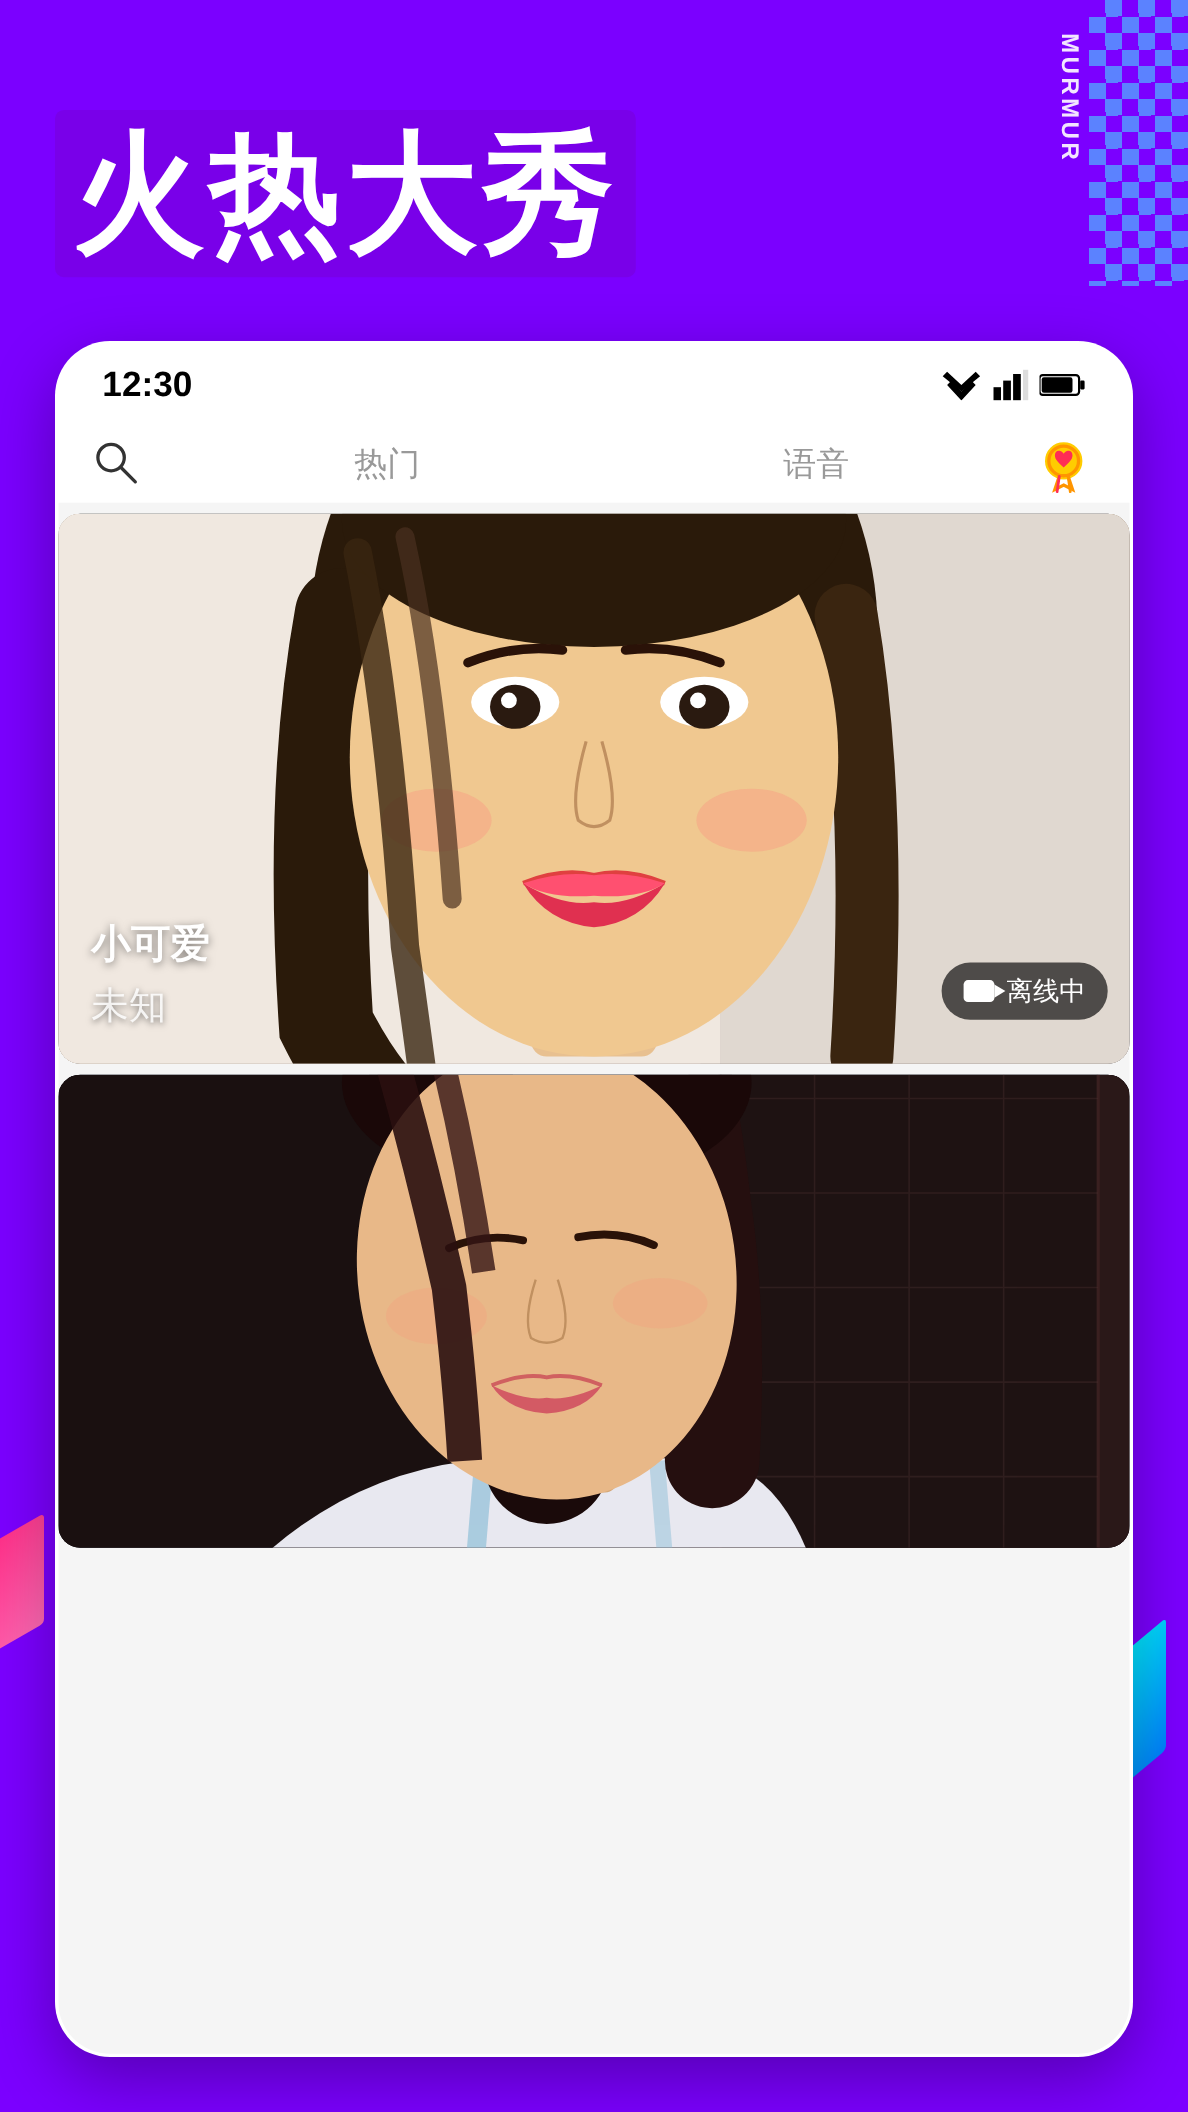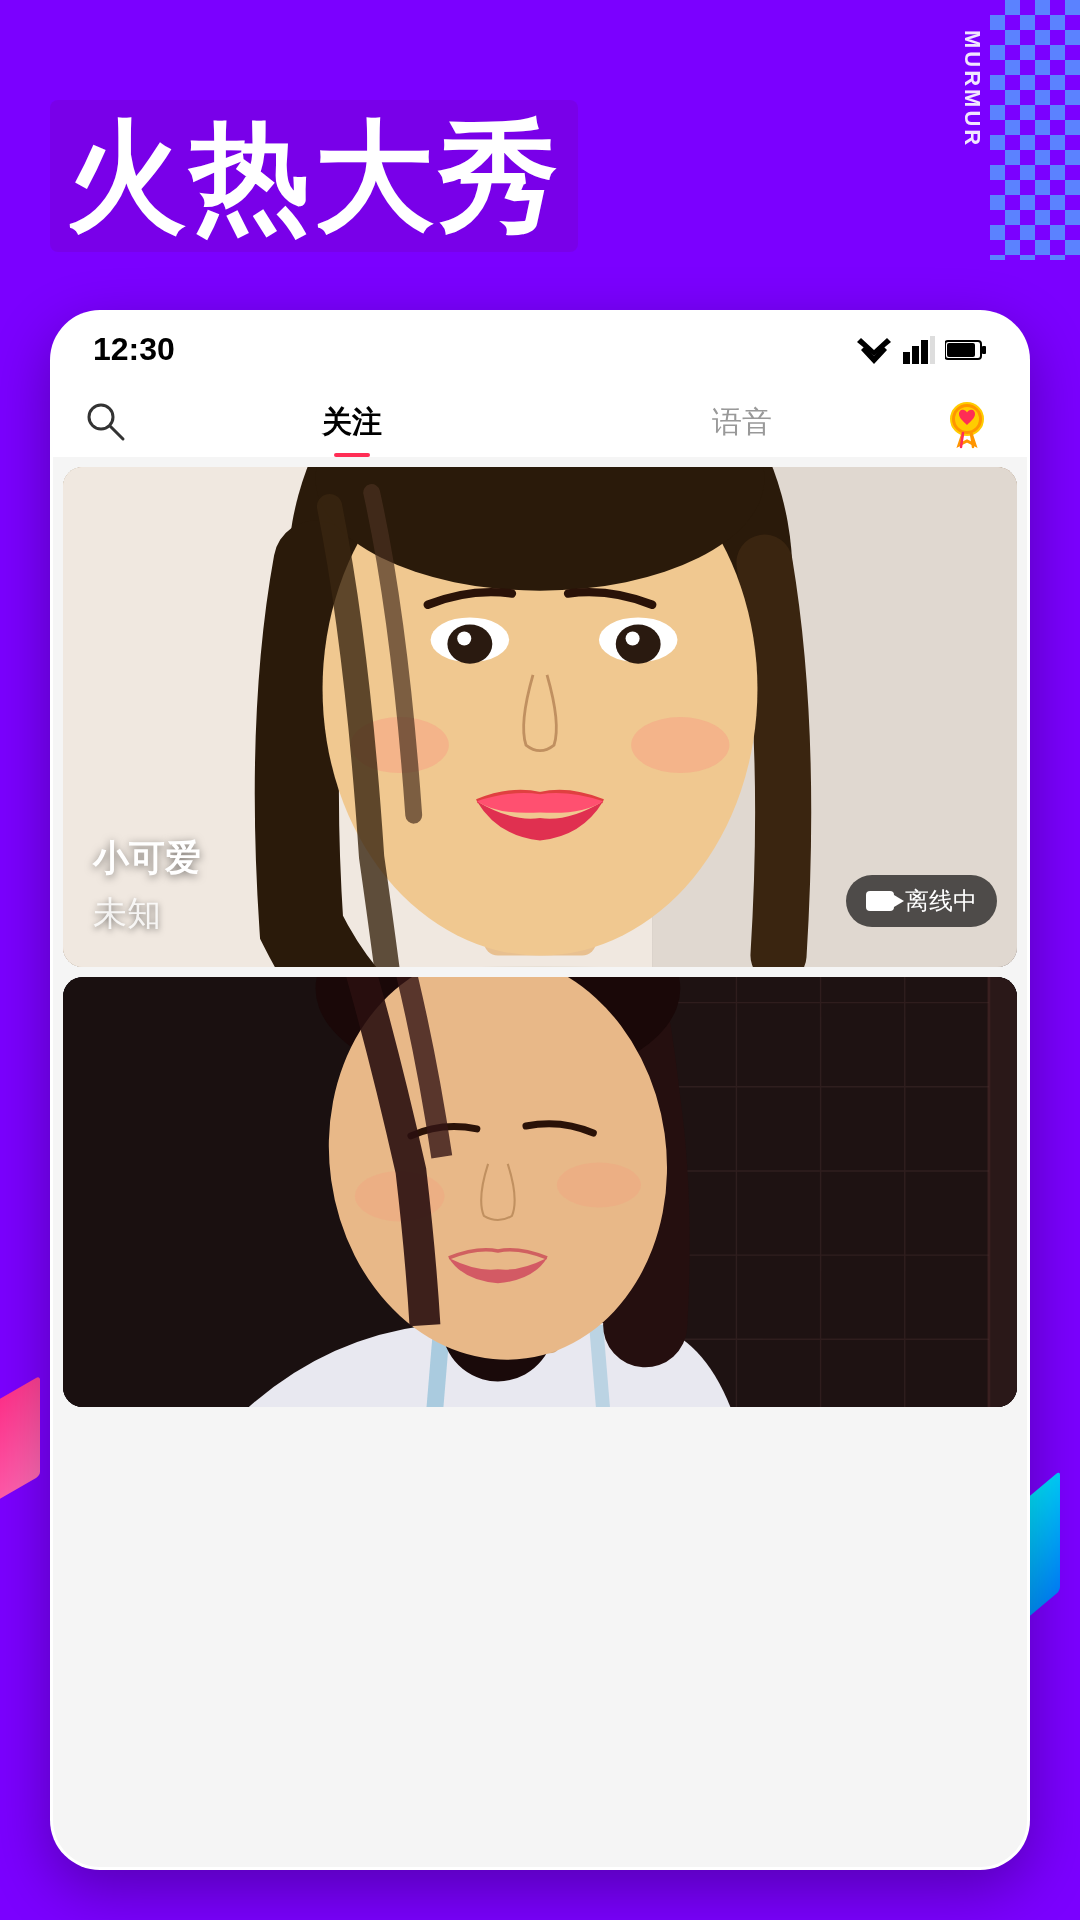--- a/index.html
+++ b/index.html
@@ -168,21 +168,21 @@
 
     
     .content-area {
       background: #f5f5f5;
       height: calc(100% - 140px);
       overflow: hidden;
     }
 
     
     .stream-card {
-      margin: 10px 10px;
+      margin: 10px 0;
       border-radius: 20px;
       overflow: hidden;
       position: relative;
       background: #0f172a;
     }
     .stream-card-1 {
       height: 500px;
     }
     .stream-card-2 {
       height: 430px;
@@ -329,24 +329,24 @@
 
   <div class="nav-tabs">
 
     <div class="nav-search">
       <svg width="44" height="44" viewBox="0 0 44 44" fill="none">
         <circle cx="18" cy="18" r="12" stroke="#333" stroke-width="3" fill="none"></circle>
         <line x1="27" y1="27" x2="40" y2="40" stroke="#333" stroke-width="3" stroke-linecap="round"></line>
       </svg>
     </div>
 
-    <div class="nav-tab active">
-      <span>关注</span>
-    </div>
-
+
+    <div class="nav-tab">
+      <span>热门</span>
+    </div>
 
     <div class="nav-tab">
       <span>语音</span>
     </div>
 
 
     <div class="nav-award">
       <svg width="52" height="52" viewBox="0 0 52 52" fill="none">
 
         <circle cx="26" cy="22" r="16" fill="#FF9500" stroke="#FFCC00" stroke-width="2"></circle>

